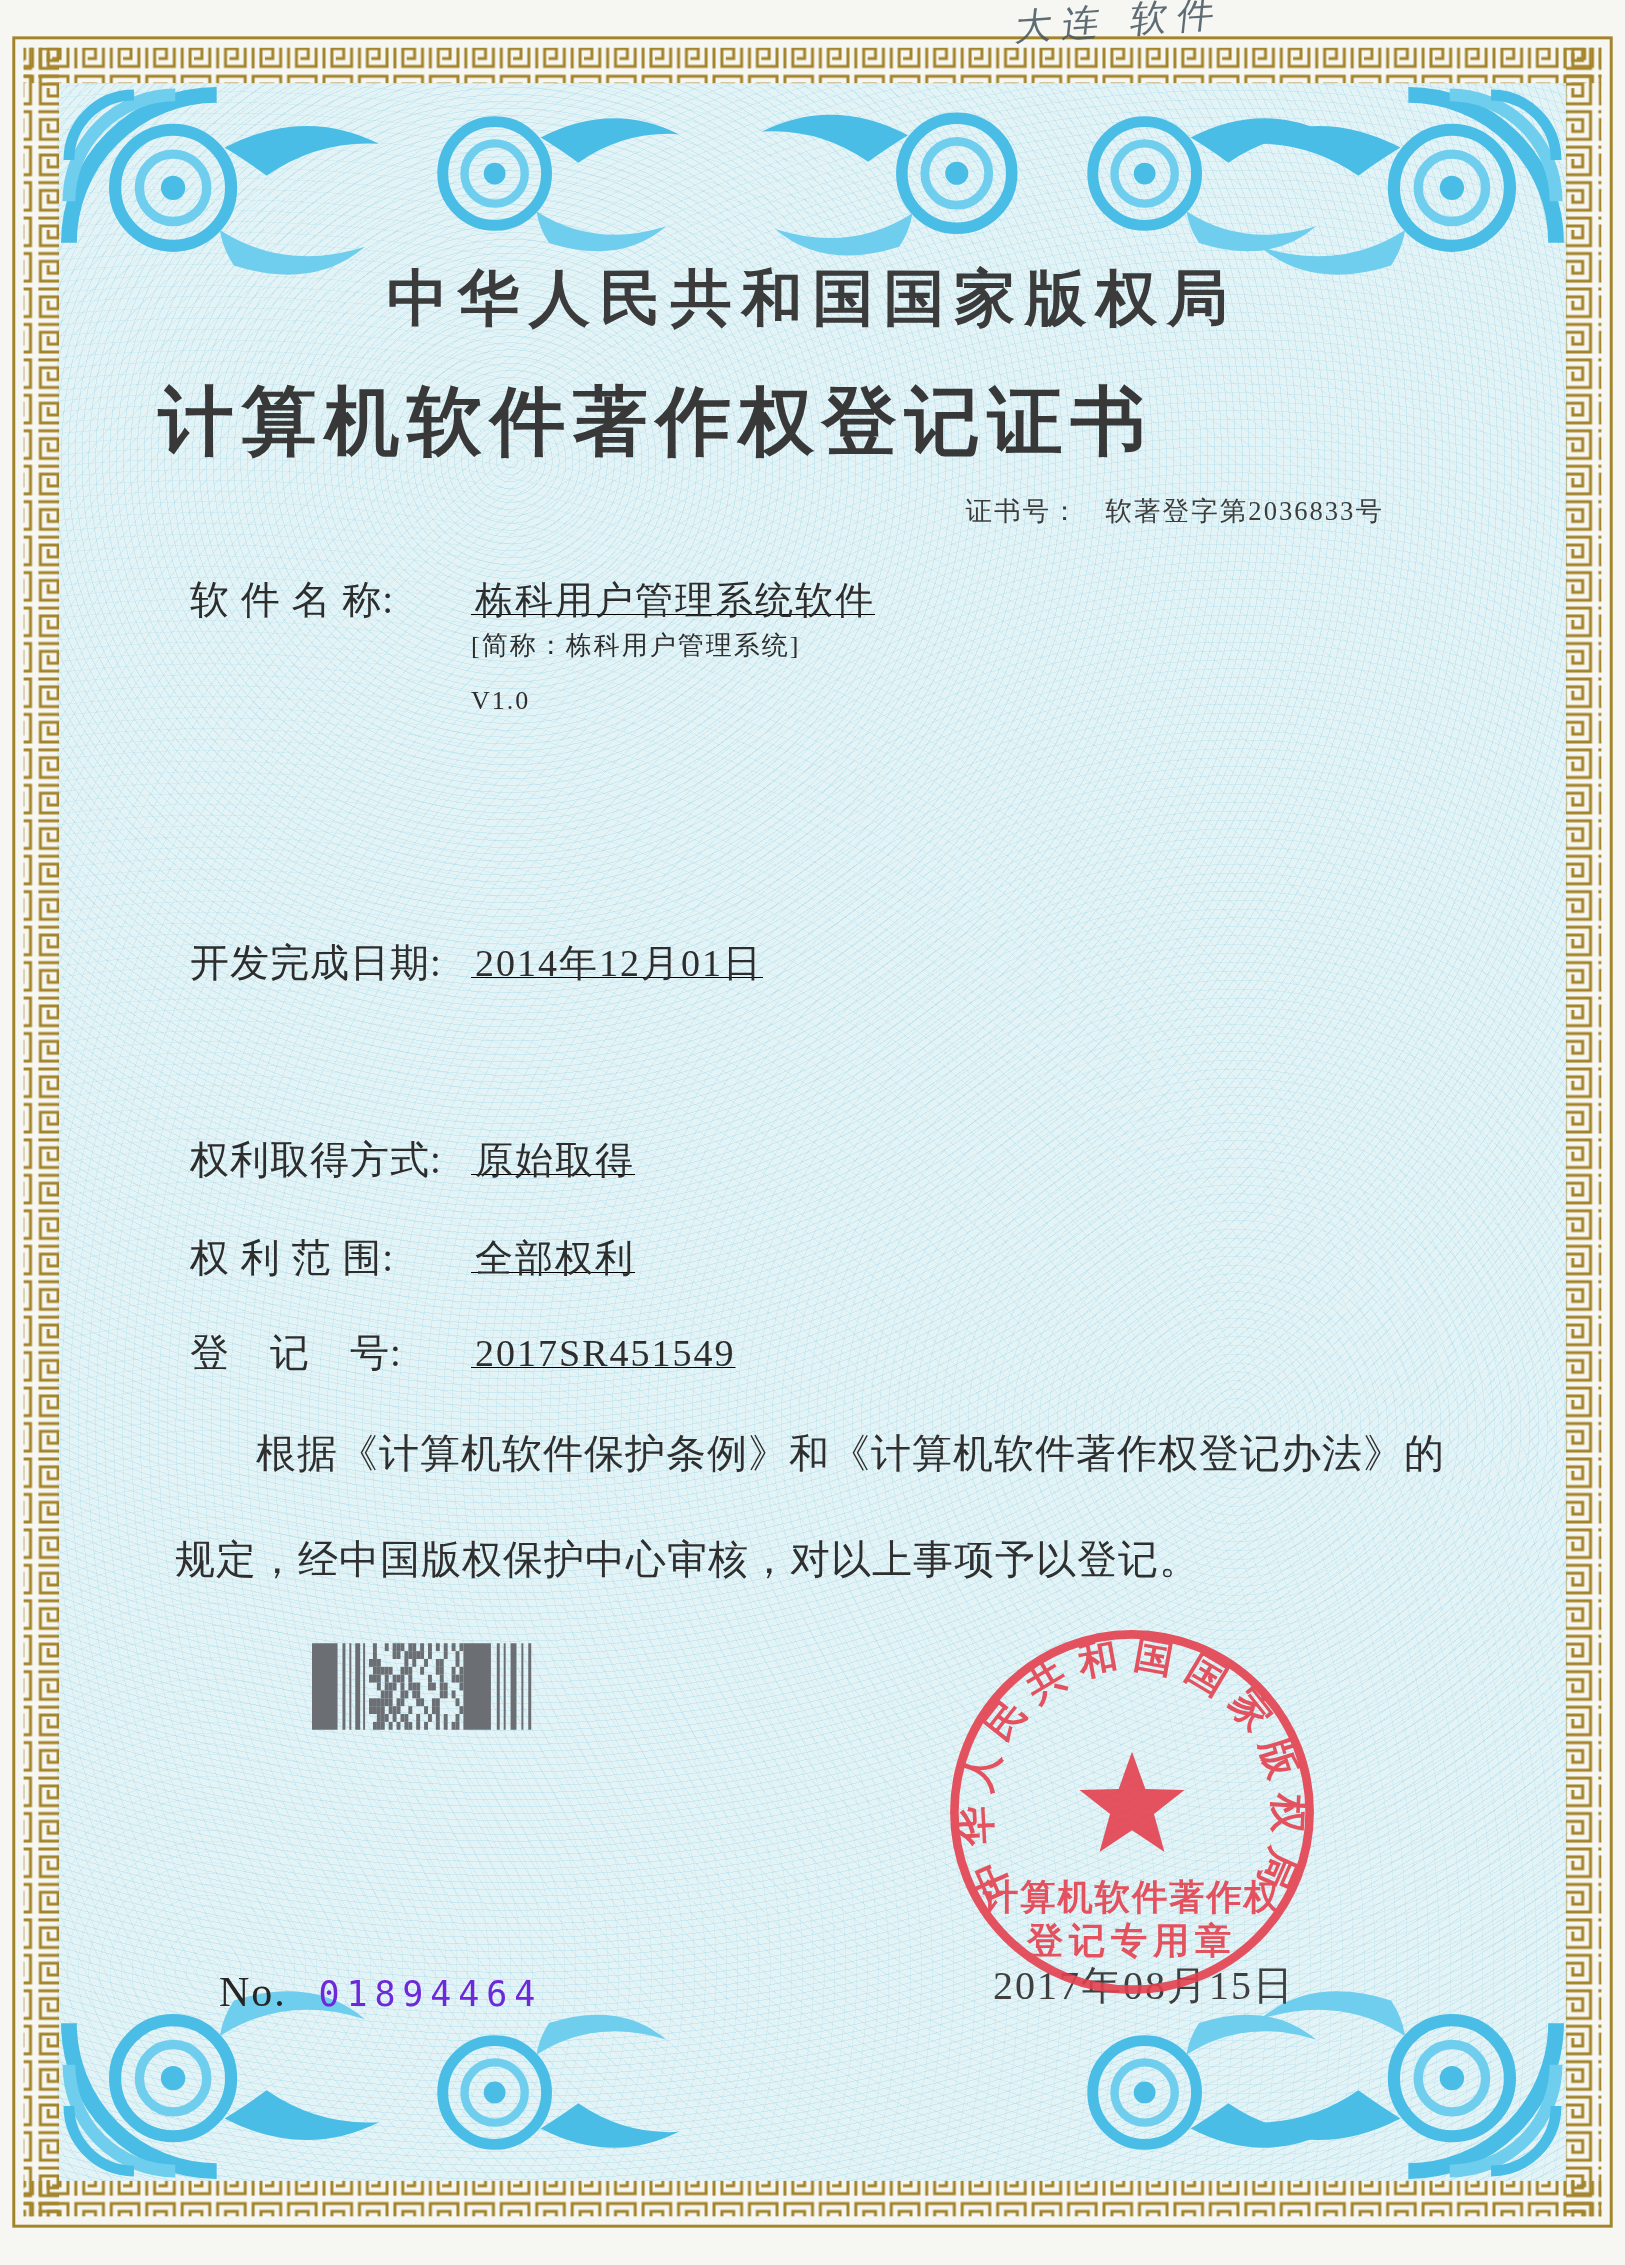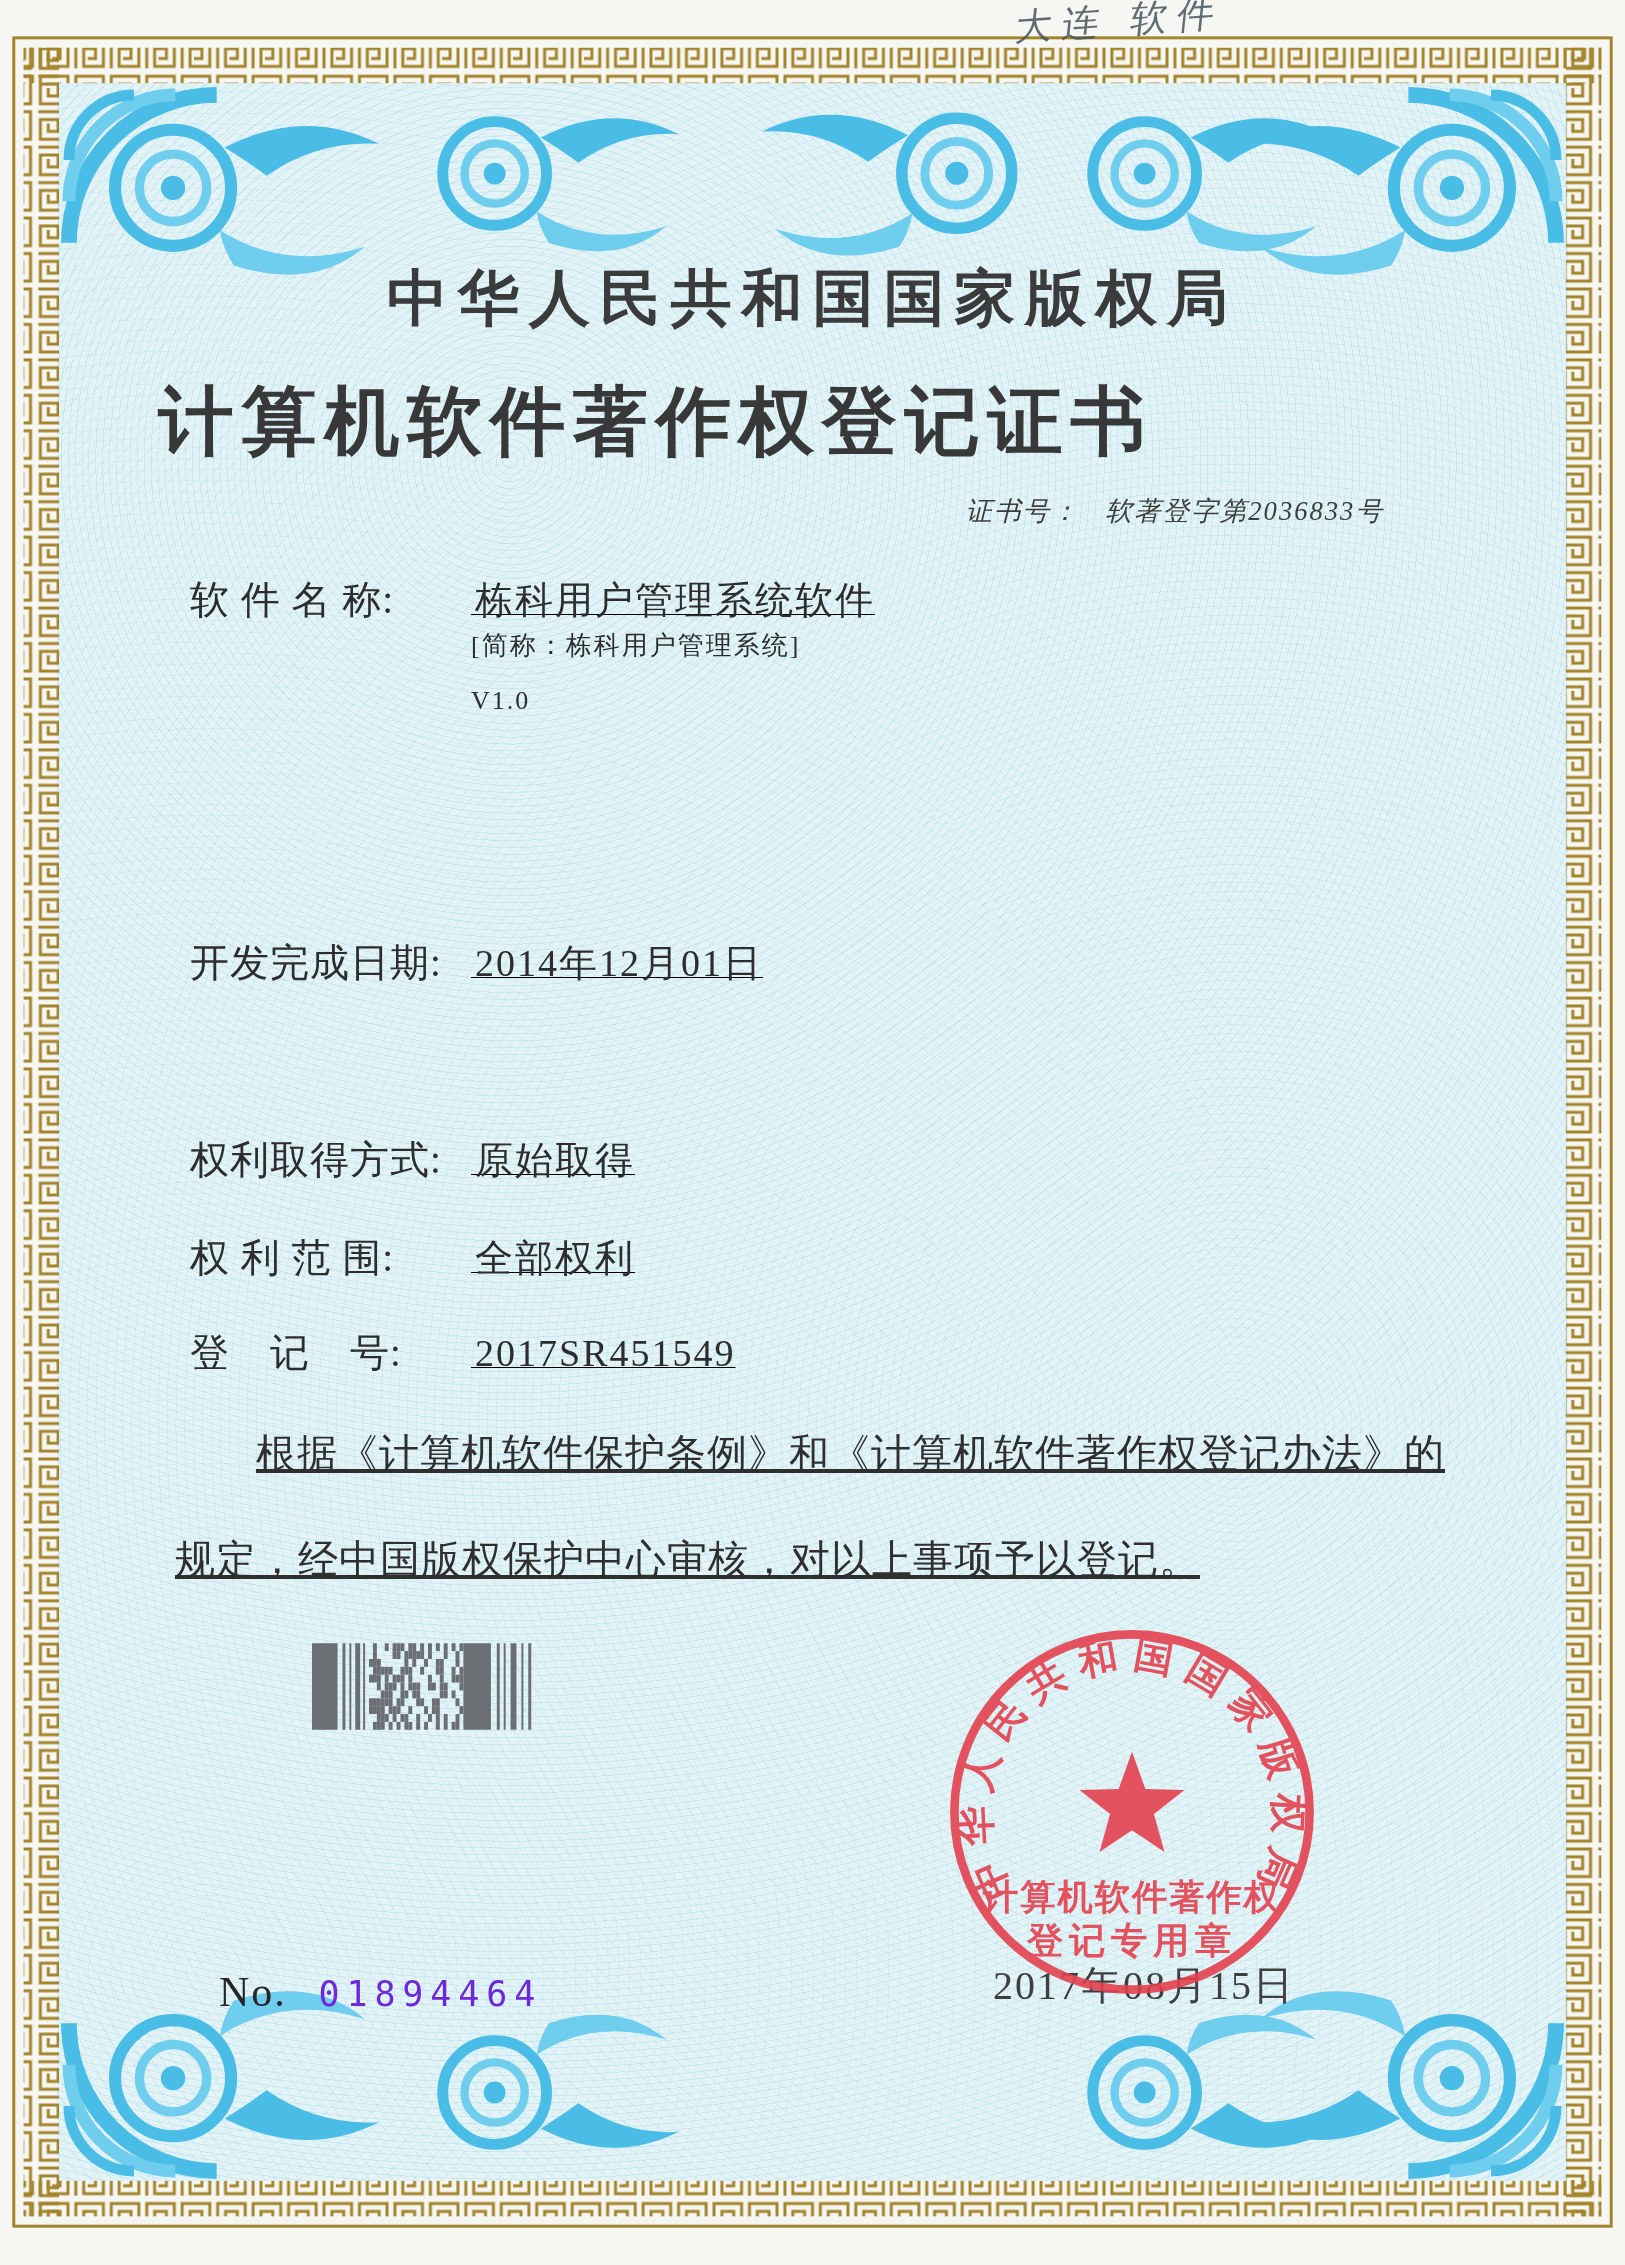--- a/index.html
+++ b/index.html
@@ -28,30 +28,30 @@
   .org-title{
     position:absolute;left:0;top:258px;width:1625px;text-align:center;
     font-size:61px;font-weight:bold;color:#3b3b3b;letter-spacing:9.9px;
   }
   .cert-title{
     position:absolute;left:0;top:372px;width:1312px;text-align:center;
     font-size:75px;font-weight:bold;color:#383838;letter-spacing:7.9px;
   }
   .certno{
     position:absolute;right:241px;top:493px;
-    font-size:26.6px;color:#3c3c3c;letter-spacing:2px;font-style:italic;
+    font-size:26.6px;color:#3c3c3c;letter-spacing:2px;
   }
   .certno .lbl{margin-right:25.6px;}
   .field{position:absolute;left:190px;white-space:nowrap;text-decoration:underline;}
   .field .flabel{
     display:inline-block;width:281px;font-size:39px;color:#2d2d2d;letter-spacing:1px;
   }
   .field .fvalue{font-size:38px;color:#2d2d2d;letter-spacing:2px;}
   .subvalue{position:absolute;left:471px;font-size:26px;color:#2d2d2d;letter-spacing:2px;white-space:nowrap;}
-  .statement{position:absolute;left:175px;top:1426px;width:1290px;color:#2f2f2f;text-decoration:underline;}
+  .statement{position:absolute;left:175px;top:1426px;width:1290px;color:#2f2f2f;}
   .statement .s1{font-size:40px;letter-spacing:1px;text-indent:81px;white-space:nowrap;}
   .statement .s2{font-size:40px;letter-spacing:1px;margin-top:51px;white-space:nowrap;}
   .barcode{position:absolute;left:312px;top:1643px;width:232px;height:87px;}
   .seal{position:absolute;left:941px;top:1621px;width:382px;height:382px;opacity:.9;z-index:5;}
   .issue-date{
     position:absolute;left:993px;top:1958px;z-index:4;
     font-size:40px;color:#3f3f3f;letter-spacing:2px;
   }
   .no-line{position:absolute;left:219px;top:1968px;z-index:2;white-space:nowrap;}
   .no-line .no-lbl{font-size:42px;color:#262626;letter-spacing:2px;}

